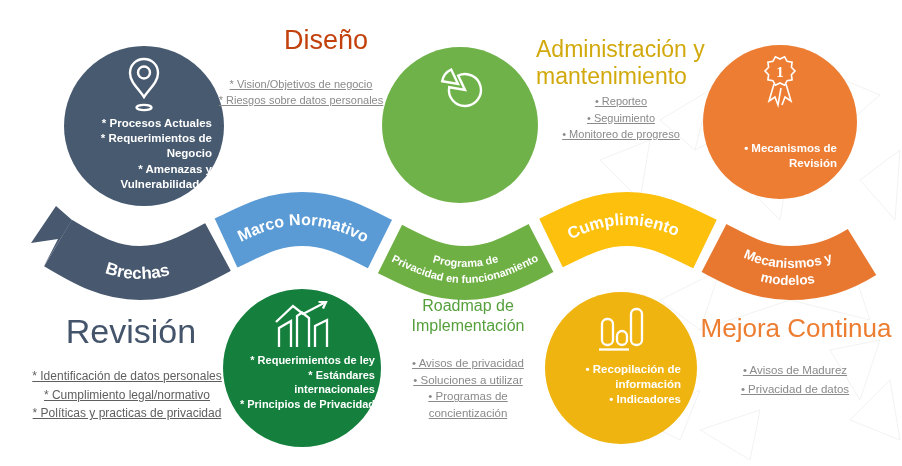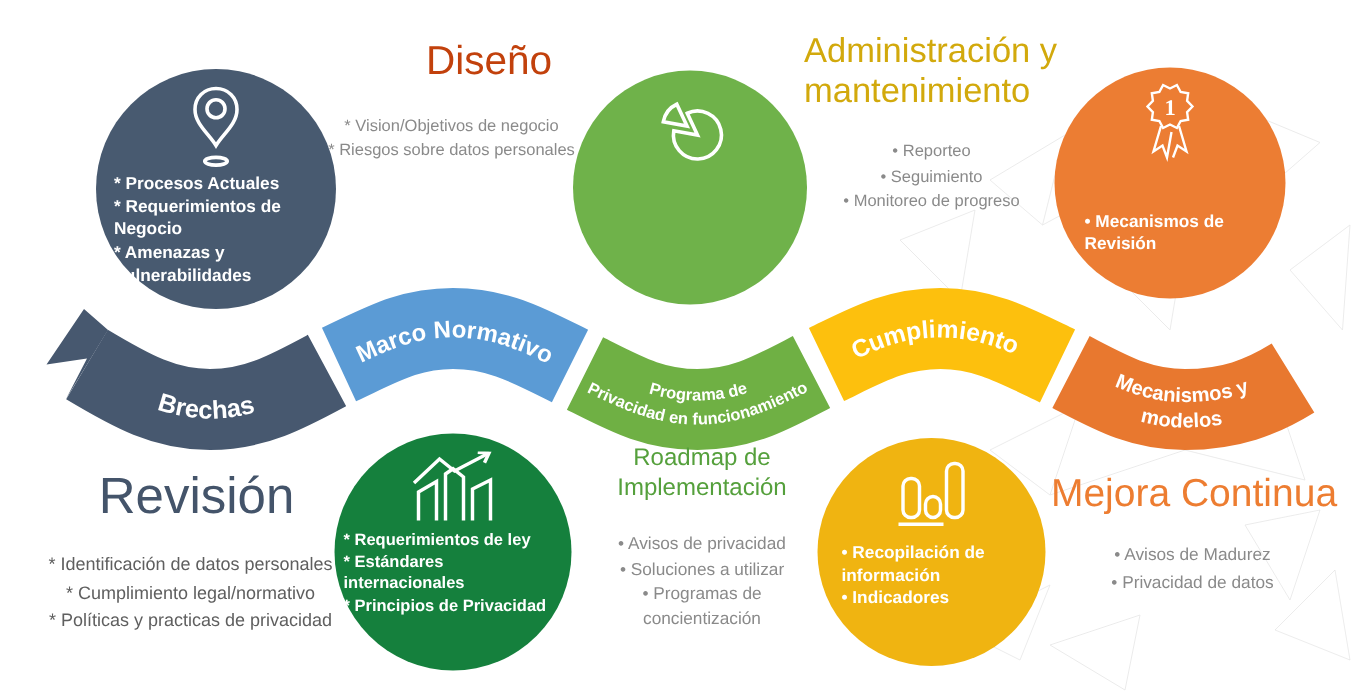--- a/index.html
+++ b/index.html
@@ -5,33 +5,33 @@
   html,body{margin:0;padding:0;background:#fff;}
   .stage{
     position:relative;width:902px;height:466px;background:#ffffff;overflow:hidden;
     font-family:"Liberation Sans",sans-serif;
   }
   svg{display:block;}
   
   .bubble{position:absolute;border-radius:50%;z-index:3;}
   .bubble .icon{position:absolute;left:50%;transform:translateX(-50%);}
   .bubble .btxt{position:absolute;left:8px;right:8px;color:#ffffff;font-weight:bold;
-    text-align:left;line-height:1.32;}
+    text-align:right;line-height:1.32;}
   .c-dark{background:#485a70;}
   .c-green{background:#6fb24a;}
   .c-orange{background:#ec7d33;}
   .c-blue{background:#15803d;}
   .c-yellow{background:#f0b411;}
   
   .title{position:absolute;z-index:3;font-weight:400;}
   .blist{position:absolute;z-index:3;text-align:center;color:#8a8a8a;}
-  .blist div{white-space:normal;}
+  .blist div{white-space:normal;text-decoration:underline;}
   .t-diseno{left:250px;top:25px;width:118px;text-align:right;font-size:27px;color:#c2410c;}
   .b-diseno{left:198px;top:77px;width:206px;font-size:11px;line-height:1.45;}
-  .t-admin{left:536px;top:20px;width:192px;font-size:23px;color:#d2a90c;line-height:1.18;}
+  .t-admin{left:536px;top:36px;width:192px;font-size:23px;color:#d2a90c;line-height:1.18;}
   .b-admin{left:538px;top:93px;width:166px;font-size:11px;line-height:1.5;}
   .t-analisis{left:38px;top:312px;width:186px;text-align:center;font-size:34px;color:#44546a;}
   .b-analisis{left:2px;top:367px;width:250px;font-size:12px;line-height:1.55;color:#5f5f5f;}
   .t-roadmap{left:387px;top:296px;width:162px;text-align:center;font-size:16px;color:#55a03c;line-height:1.22;}
   .b-roadmap{left:389px;top:355px;width:158px;font-size:11.5px;line-height:1.45;}
   .t-mejora{left:698px;top:313px;width:196px;text-align:center;font-size:26px;color:#ed7d31;}
   .b-mejora{left:700px;top:361px;width:190px;font-size:11.5px;line-height:1.65;}
   
   .ribbon{position:absolute;left:0;top:0;z-index:2;}
   .texture{position:absolute;left:0;top:0;z-index:1;}

